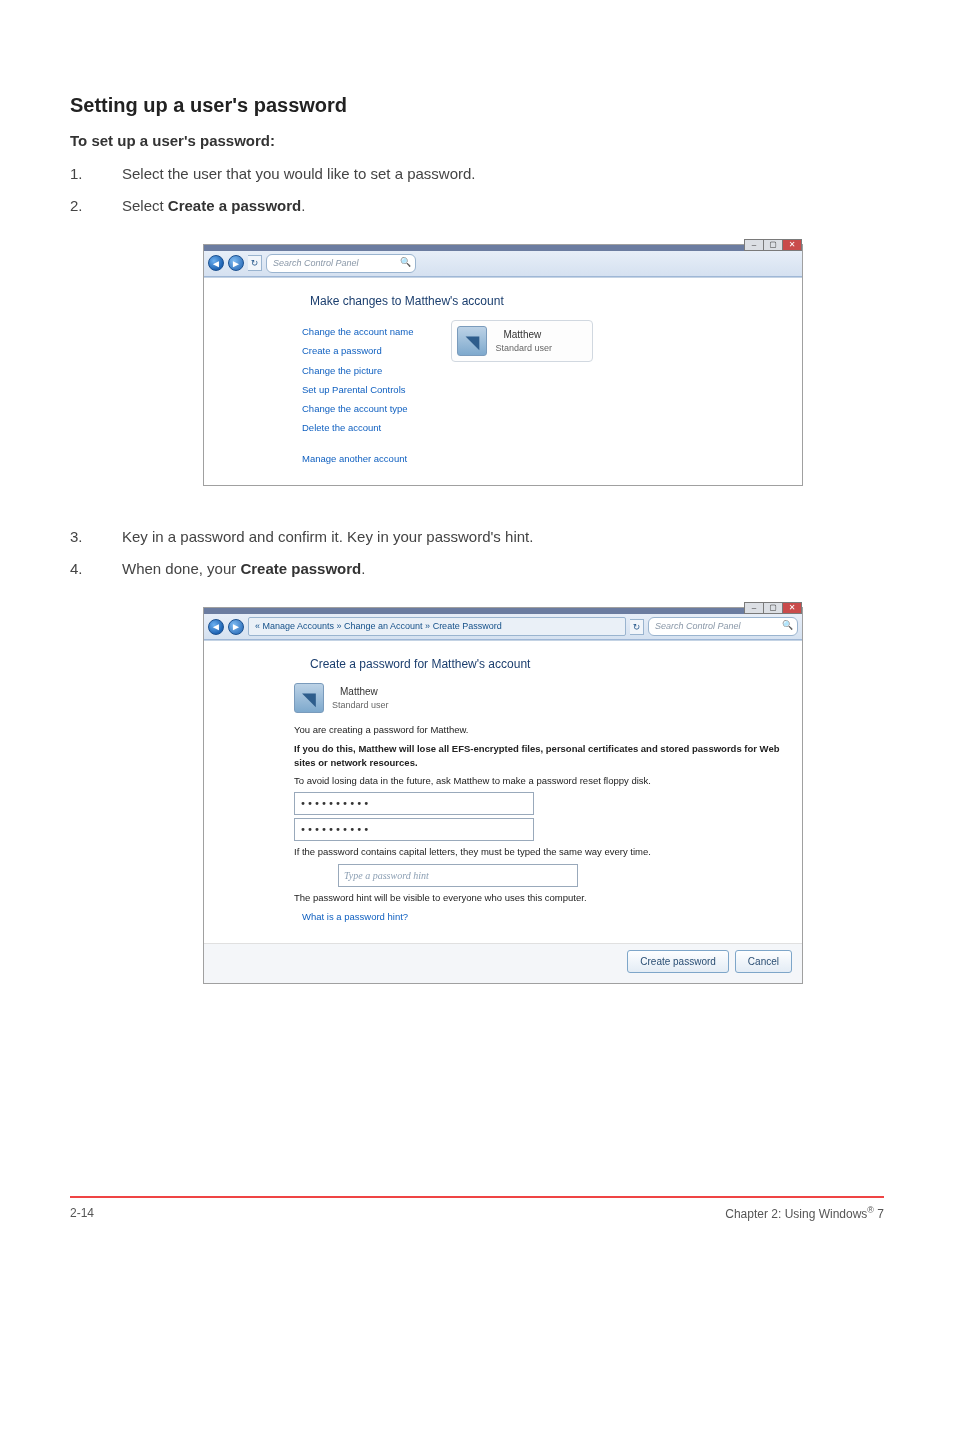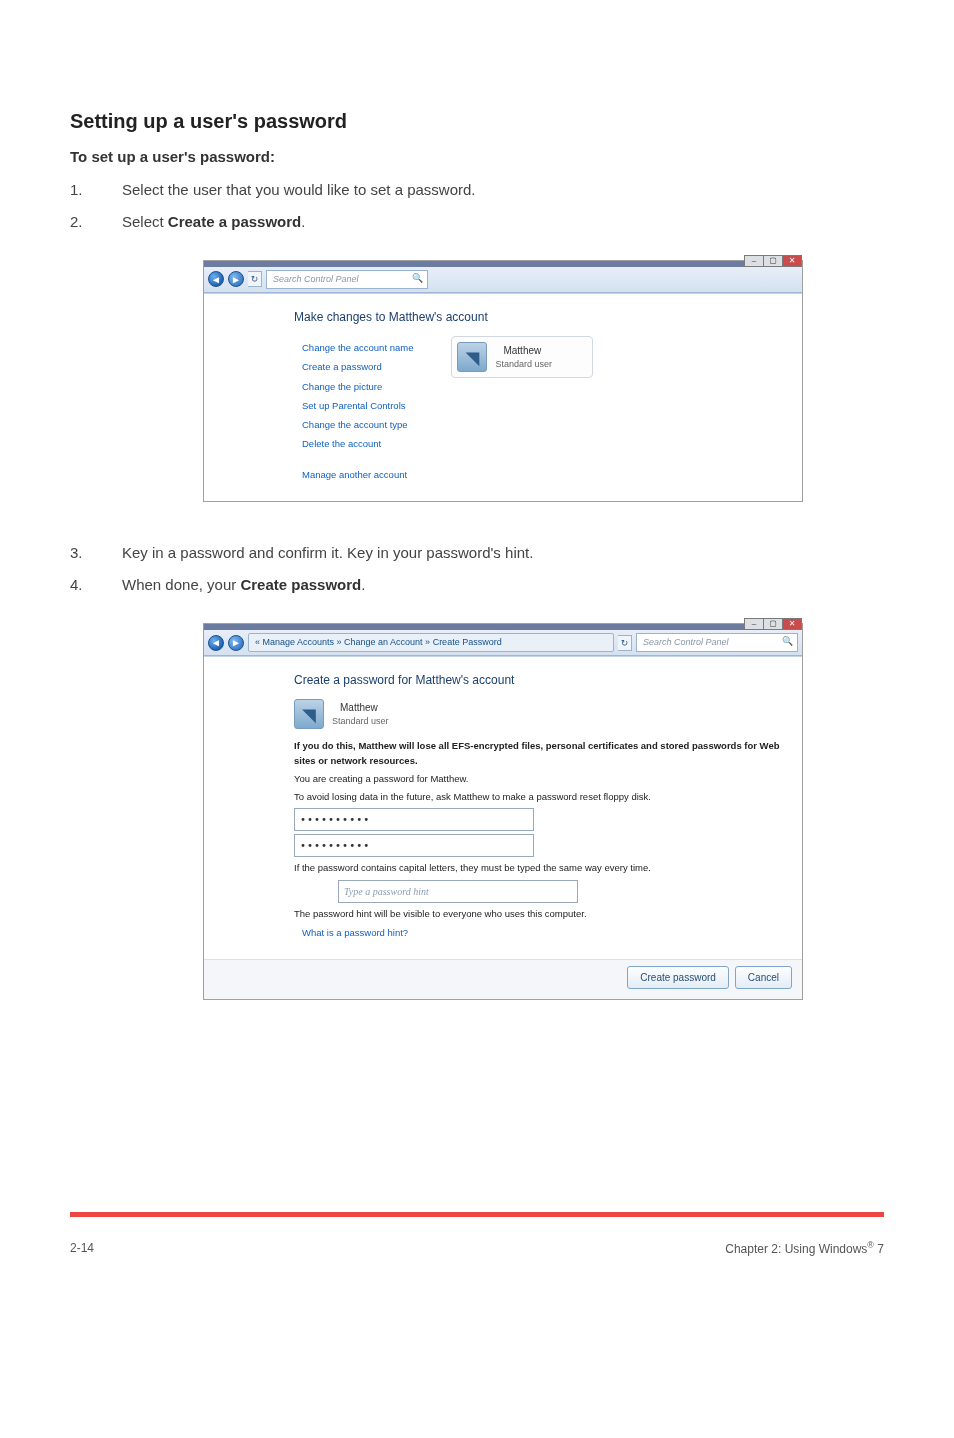--- a/index.html
+++ b/index.html
@@ -12,21 +12,20 @@
       margin: 0 auto;
       font-size: 15px;
       line-height: 1.5;
     }
 
     h2 {
       font-size: 20px;
       font-weight: bold;
       color: #222;
       margin-bottom: 10px;
-      margin-top: 16px;
     }
 
     .subhead {
       font-size: 15px;
       font-weight: bold;
       color: #333;
       margin-bottom: 2px;
     }
 
     ol {
@@ -118,45 +117,46 @@
     }
     .addr-refresh {
       border:1px solid #9ab4cf;
       background:#f1f5fa;
       width: 14px; height: 16px;
       text-align:center; line-height:14px;
       font-size:9px; color:#2a5b8d;
       border-left:0;
     }
     .search {
-      width: 162px;
+      width: 150px;
       border: 1px solid #9ab4cf;
       background: #fff;
       padding: 2px 18px 2px 6px;
       color: #8a98a8;
       font-style: italic;
       font-size: 9px;
       position: relative;
-      border-radius: 0;
+      border-radius: 6px;
     }
     .search::after {
       content: "🔍";
       position: absolute; right: 3px; top: 1px;
       font-style: normal; font-size: 9px; color:#6b88a7;
     }
 
     .shot .body {
       background: #fff;
       padding: 14px 20px 14px 90px;
       border-top: 1px solid #c4d3e4;
     }
     .shot .panel-title {
       color: #1b3e6e;
       font-size: 12px;
       margin-bottom: 10px;
+      margin-left: 16px;
     }
     .shot .links a {
       display: block;
       color: #1060c0;
       font-size: 9.5px;
       margin: 5px 8px;
       text-decoration: none;
       cursor:pointer;
     }
     .shot .links .sep { height: 6px; }
@@ -216,22 +216,22 @@
       font-size:10px;
       padding: 3px 12px;
       border-radius:3px;
       cursor:pointer;
     }
 
     
     .page-footer {
       display: flex;
       justify-content: space-between;
-      border-top: 5px solid #ef4444;
-      padding-top: 22px;
+      border-top: 2px solid #ef4444;
+      padding-top: 6px;
       margin-top: 212px;
       font-size: 12px;
       color: #555;
     }
     .page-footer sup { font-size: 9px; }
   </style>
 </head>
 <body>
 
 <h2>Setting up a user's password</h2>
@@ -309,22 +309,22 @@
     </div>
     <div class="body">
       <div class="panel-title">Create a password for Matthew's account</div>
       <div style="display:flex;align-items:center;gap:8px;margin:6px 0 10px;">
         <div class="avatar">◥</div>
         <div class="user-meta">
           <div class="uname">Matthew</div>
           <div class="urole">Standard user</div>
         </div>
       </div>
+      <div class="note black">You are creating a password for Matthew.</div>
       <div class="note black bold">If you do this, Matthew will lose all EFS-encrypted files, personal certificates and stored passwords for Web sites or network resources.</div>
-      <div class="note black">You are creating a password for Matthew.</div>
       <div class="note black">To avoid losing data in the future, ask Matthew to make a password reset floppy disk.</div>
       <div class="input">••••••••••</div>
       <div class="input">••••••••••</div>
       <div class="note black">If the password contains capital letters, they must be typed the same way every time.</div>
       <div class="input empty">Type a password hint</div>
       <div class="note black">The password hint will be visible to everyone who uses this computer.</div>
       <div class="links">
           <a>What is a password hint?</a>
         </div>
     </div>

